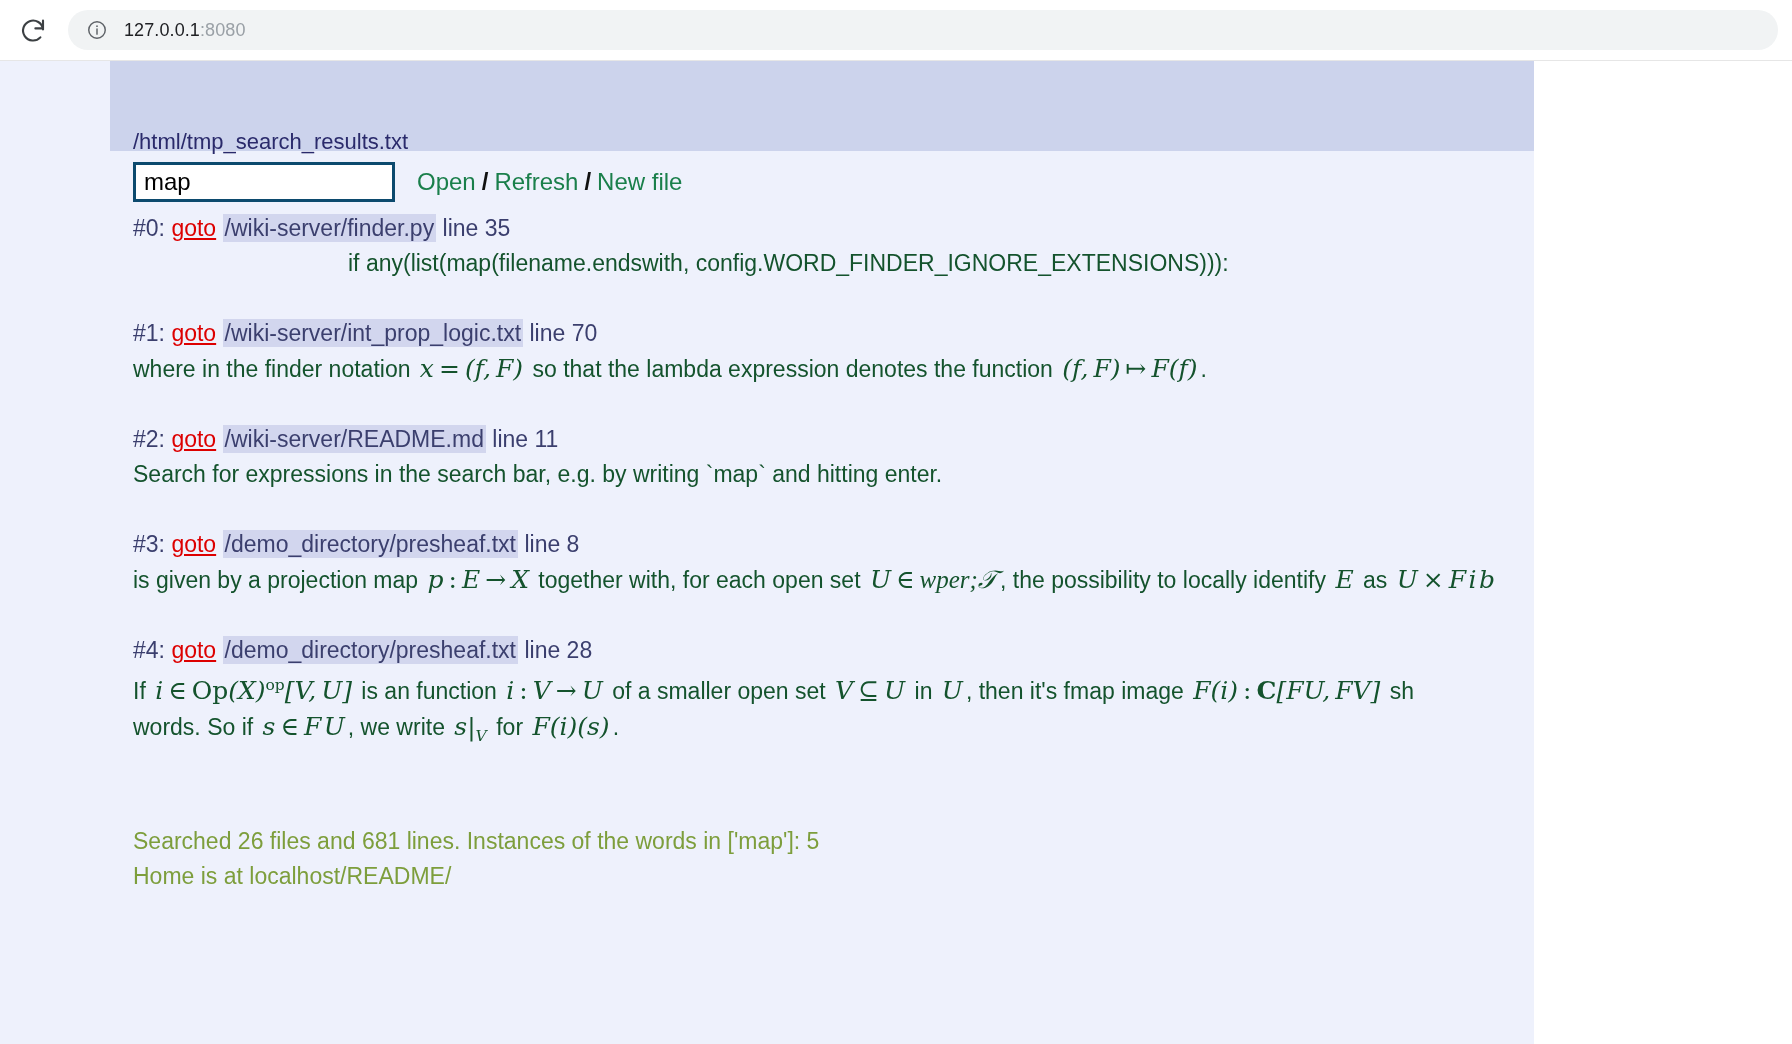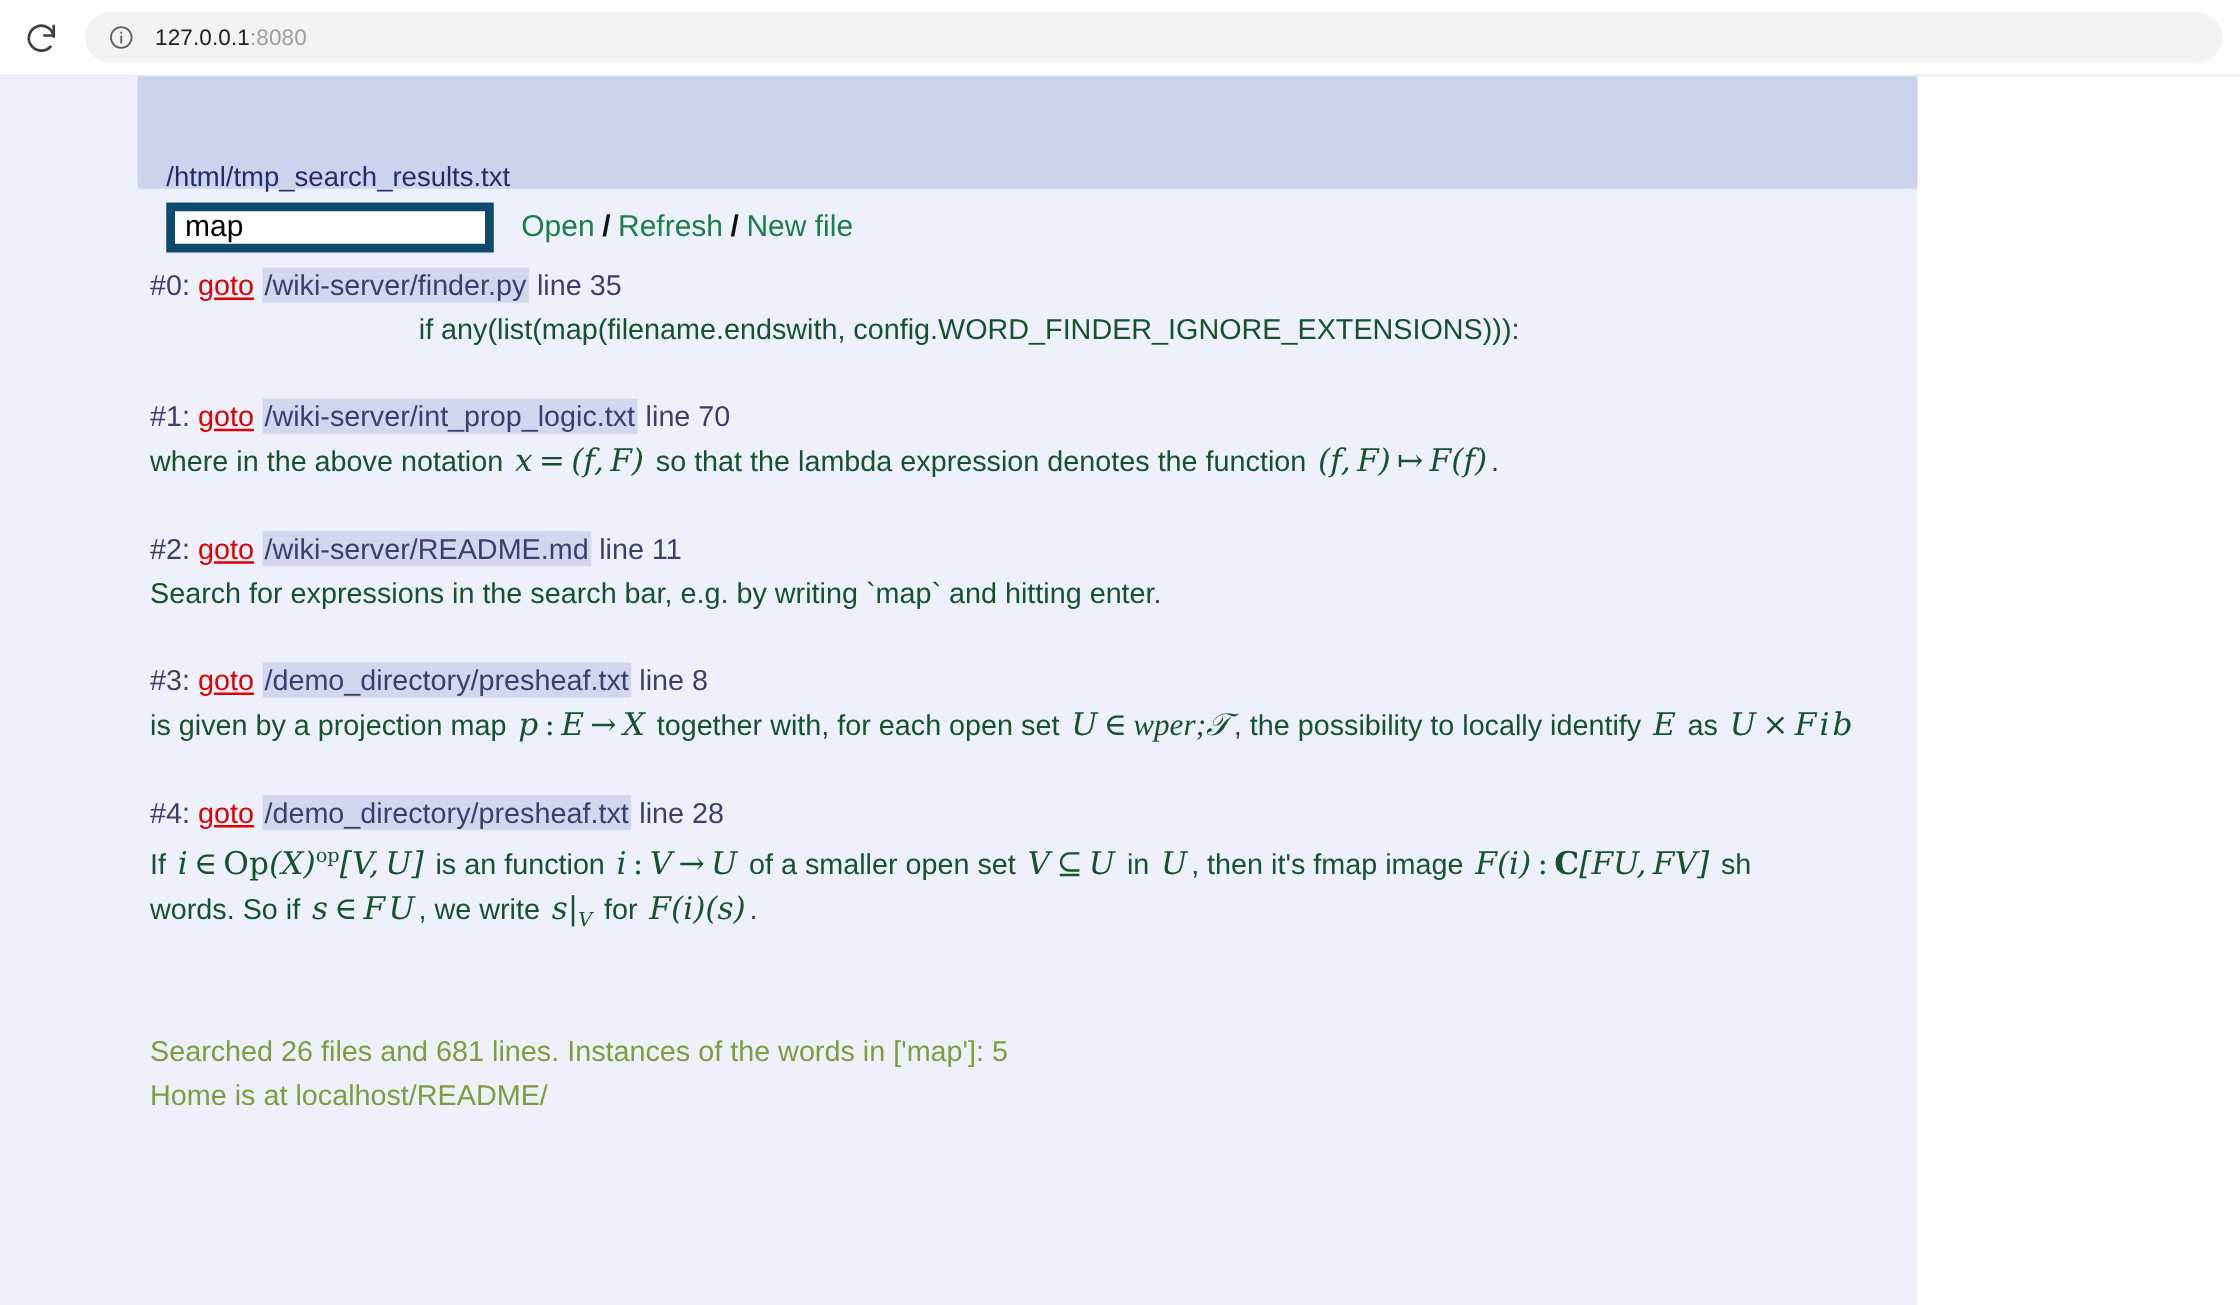--- a/index.html
+++ b/index.html
@@ -82,21 +82,21 @@
     display: flex;
     align-items: center;
     height: 40px;
   }
   .search-input {
     width: 262px;
     height: 40px;
     font-size: 24px;
     font-family: "Liberation Sans", sans-serif;
     padding: 2px 8px;
-    border: 7px solid #0c4a6e;
+    border: 3px solid #0c4a6e;
     background: #ffffff;
     color: #000000;
     outline: none;
     border-radius: 0;
   }
   .links {
     margin-left: 22px;
     font-size: 24px;
     white-space: nowrap;
     color: #111111;
@@ -104,21 +104,21 @@
   .links a {
     color: #1a7f4b;
     text-decoration: none;
     cursor: pointer;
   }
   .links .sep { color: #111111; font-weight: bold; margin: 0 6px; }
 
   
   .results {
     position: absolute;
-    left: 120px; top: 150px;
+    left: 133px; top: 150px;
     width: 1659px;
     font-size: 23px;
     line-height: 35px;
     color: #7d9e3c;
     white-space: nowrap;
   }
   .result-block { margin-bottom: 0; }
   .spacer { height: 35px; }
   .hit-line { color: #3b3f6e; white-space: nowrap; }
   .goto {
@@ -205,21 +205,21 @@
     <div class="spacer"></div>
 
     <div class="result-block">
       <div class="hit-line">
         <span>#1:</span>
         <span class="goto">goto</span>
         <span class="fpath">/wiki-server/int_prop_logic.txt</span>
         <span>line 70</span>
       </div>
       <div class="snippet">
-        <span>where in the above notation</span>
+        <span>where in the finder notation</span>
         <span class="m">x = (<i>f</i>, <i>F</i>)</span>
         <span>so that the lambda expression denotes the function</span>
         <span class="m">(<i>f</i>, <i>F</i>) <span class="op">↦</span> <i>F</i>(<i>f</i>)</span><span>.</span>
       </div>
     </div>
 
     <div class="spacer"></div>
 
     <div class="result-block">
       <div class="hit-line">

